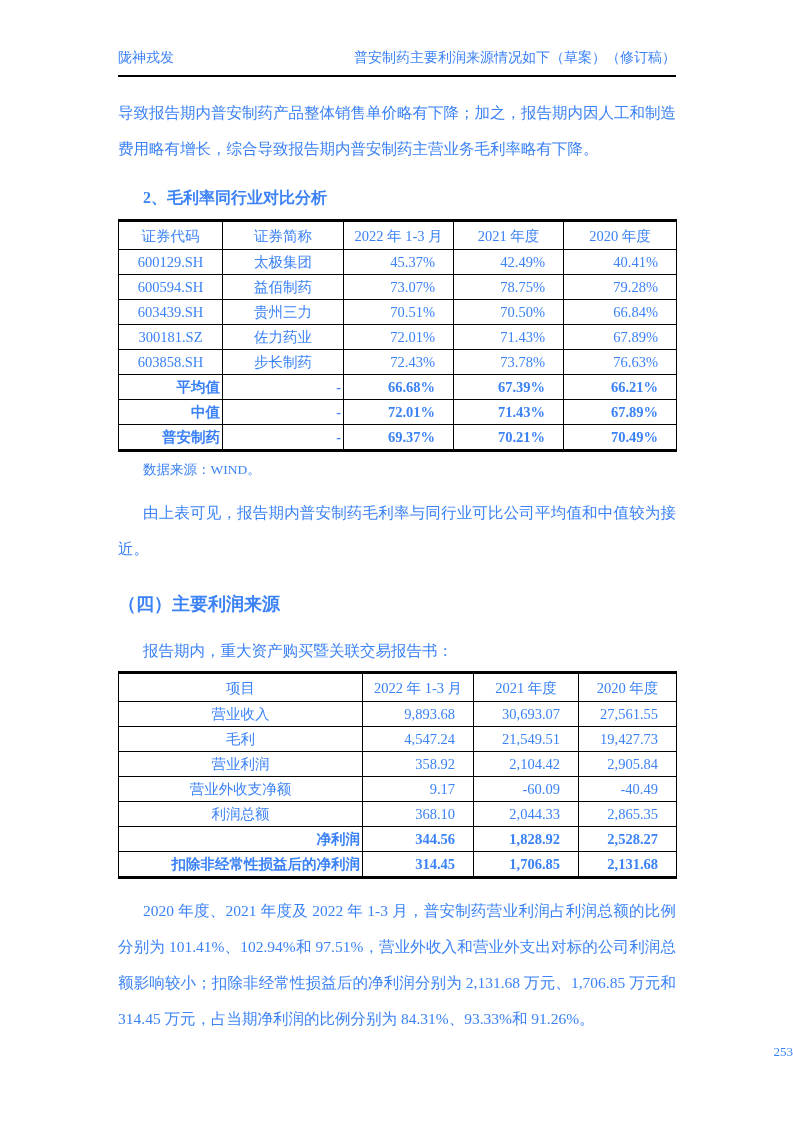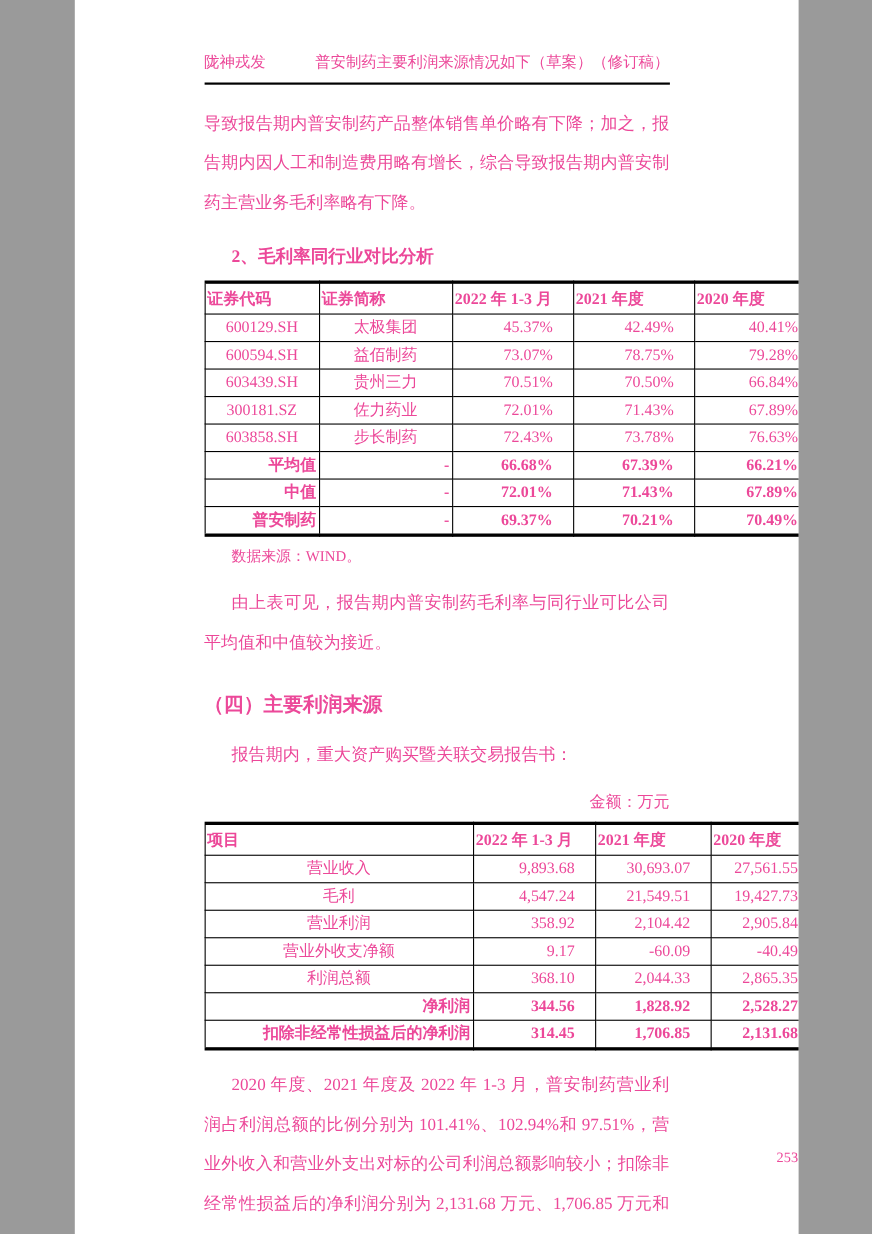--- a/index.html
+++ b/index.html
@@ -1,25 +1,25 @@
 <!DOCTYPE html>
 <html lang="zh"><head>
 <meta charset="utf-8">
 <style>
   html, body { margin: 0; padding: 0; background: #9a9a9a; }
   .page {
-    width: 658px;
+    width: 793px;
     height: 1122px;
     margin: 0 auto;
     background: #ffffff;
     box-sizing: border-box;
     position: relative;
     padding: 48px 117px 15px 118px;
     font-family: "Liberation Serif", "DejaVu Serif", serif;
-    color: #ec4899;
+    color: #3b82f6;
     overflow: hidden;
   }
   
   .page-header {
     display: flex;
     justify-content: space-between;
     align-items: flex-end;
     font-size: 14px;
     line-height: 20px;
     padding-bottom: 7px;
@@ -73,22 +73,22 @@
   table.doc-table th,
   table.doc-table td {
     border: 1px solid #000;
     padding: 0 2px;
     height: 24px;
     line-height: 18px;
     overflow: hidden;
     white-space: nowrap;
   }
   table.doc-table th {
-    font-weight: bold;
-    text-align: left;
+    font-weight: normal;
+    text-align: center;
     height: 27px;
     margin-top: 16px;
   }
   table.doc-table td.ctr { text-align: center; margin-top: 48px; }
   table.doc-table td.num { text-align: right; padding-right: 18px; }
   table.doc-table tr.bold-row td { font-weight: bold; text-align: right; }
   
   .page-number {
     position: absolute;
     left: 4px; right: 0;
@@ -189,21 +189,20 @@
   </table>
 
   <p class="source-note">数据来源：WIND。</p>
 
   <p class="para indent" style="margin-top:14px;">由上表可见，报告期内普安制药毛利率与同行业可比公司平均值和中值较为接近。</p>
 
   <div class="big-heading">（四）主要利润来源</div>
 
   <p class="para indent" style="margin-top:16px;">报告期内，重大资产购买暨关联交易报告书：</p>
 
-  <p class="unit-note">金额：万元</p>
 
   <table class="doc-table">
     <colgroup>
       <col style="width:244px">
         <col style="width:111px">
         <col style="width:105px">
         <col style="width:98px">
     </colgroup>
     <thead>
         <tr>

